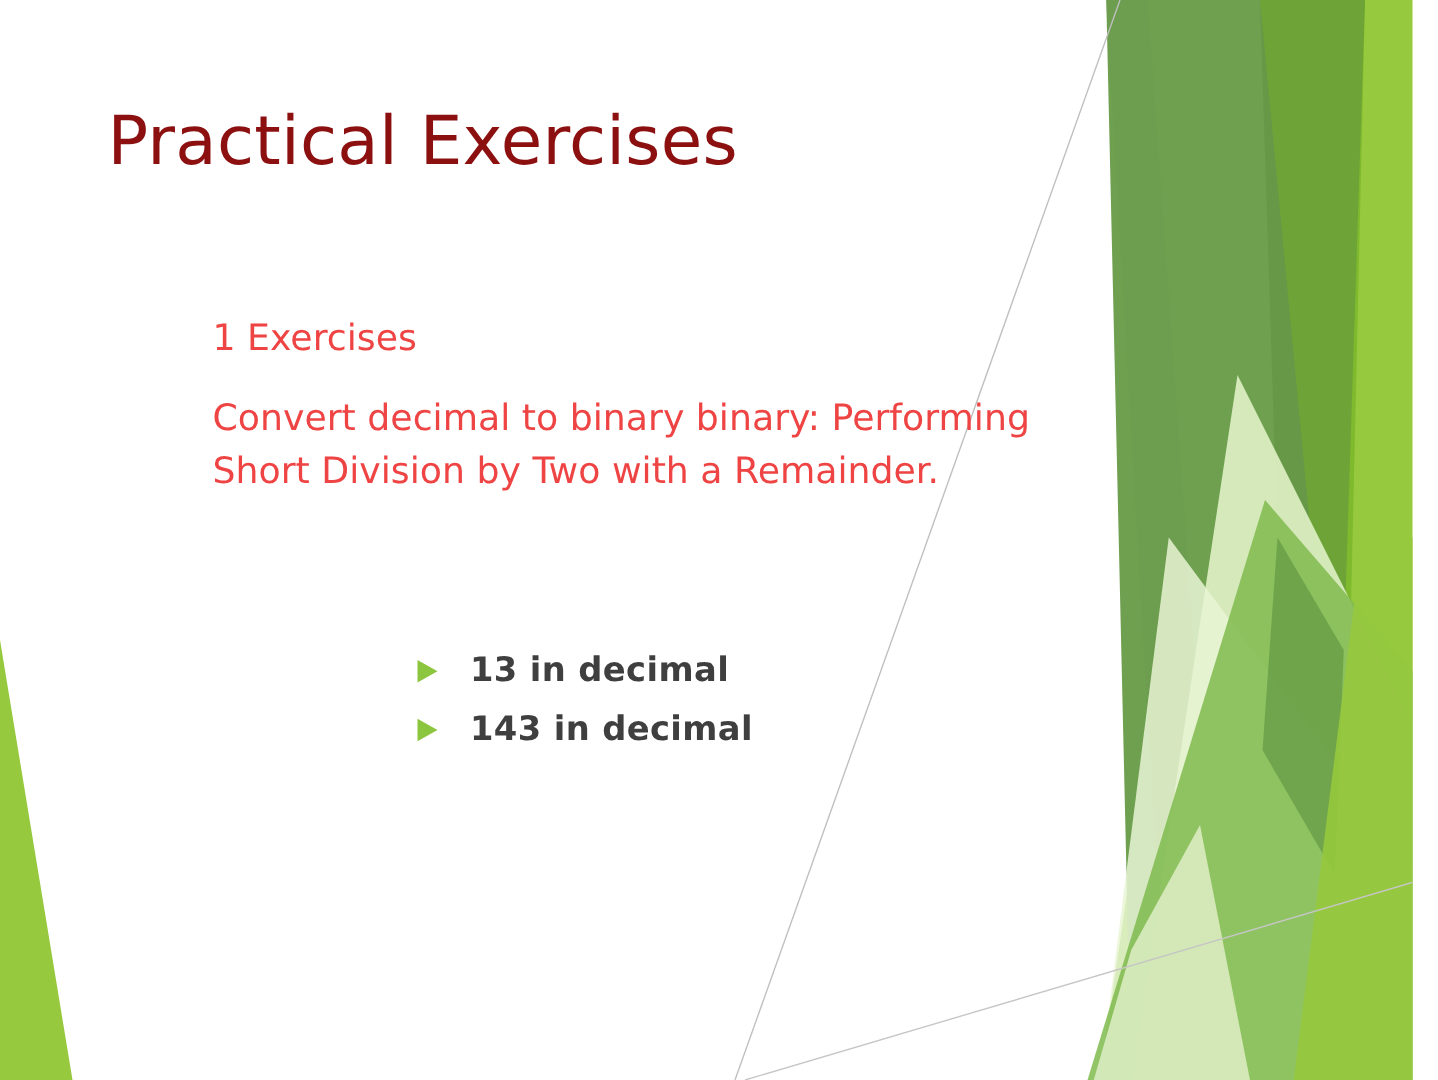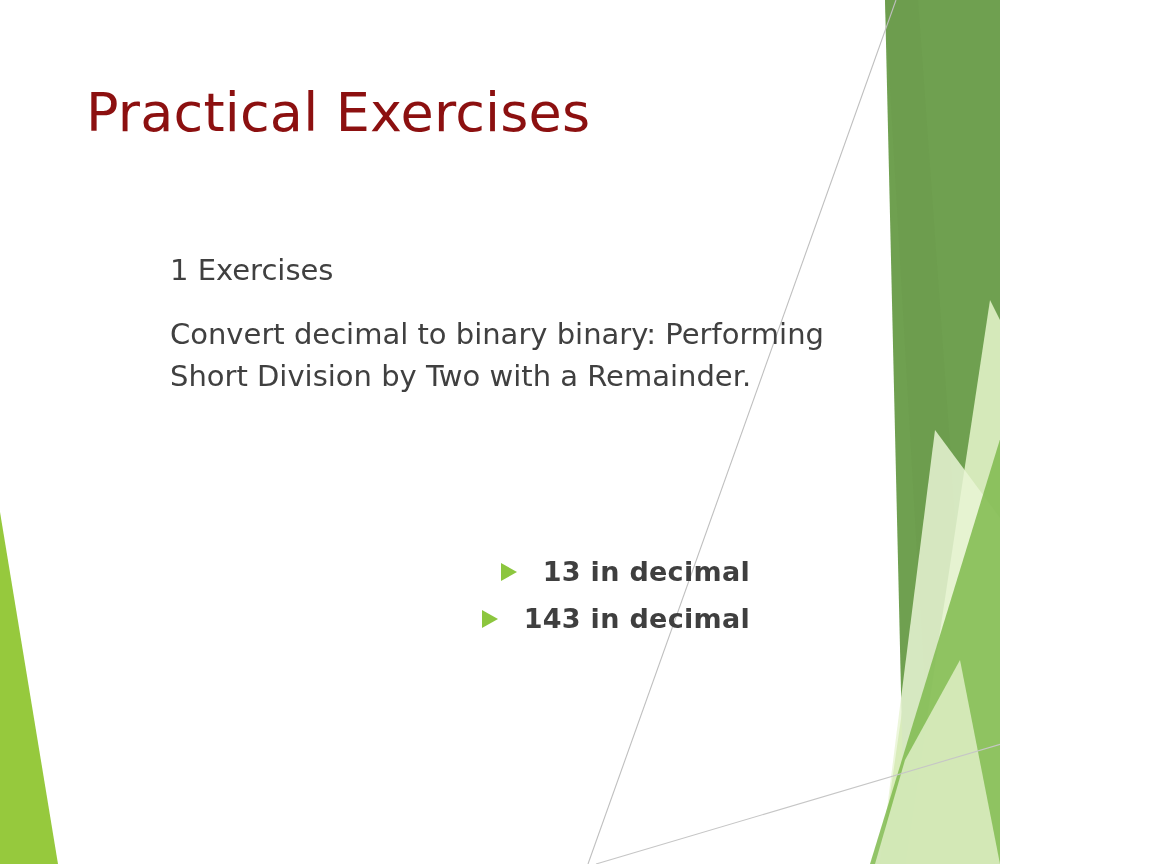--- a/index.html
+++ b/index.html
@@ -6,21 +6,21 @@
   html, body {
     margin: 0;
     padding: 0;
     background: #ffffff;
   }
   body {
     font-family: "DejaVu Sans", sans-serif;
   }
   #slide {
     position: relative;
-    width: 1000px;
+    width: 1130px;
     height: 864px;
     background: #ffffff;
     overflow: hidden;
   }
 
   
   #decor-right, #decor-left, #decor-line {
     position: absolute;
     top: 0;
     left: 0;
@@ -46,37 +46,36 @@
 
   
   #body-block {
     position: absolute;
     left: 170px;
     top: 250px;
     width: 700px;
   }
   .para {
     font-family: "DejaVu Sans", sans-serif;
-    color: #404040;
+    color: #ef4444;
     font-size: 29px;
     font-weight: 400;
     line-height: 1.44;
     margin: 0 0 22px 0;
   }
   .para:last-child { margin-bottom: 0; }
 
   
   #bullet-list {
     position: absolute;
     left: 330px;
-    top: 556px;
+    top: 521px;
     width: 420px;
     display: flex;
     flex-direction: column;
-    align-items: flex-end;
   }
   .bullet-row {
     display: flex;
     align-items: center;
     margin-bottom: 16px;
   }
   .bullet-row:last-child { margin-bottom: 0; }
   .bullet-marker {
     width: 24px;
     height: 28px;

